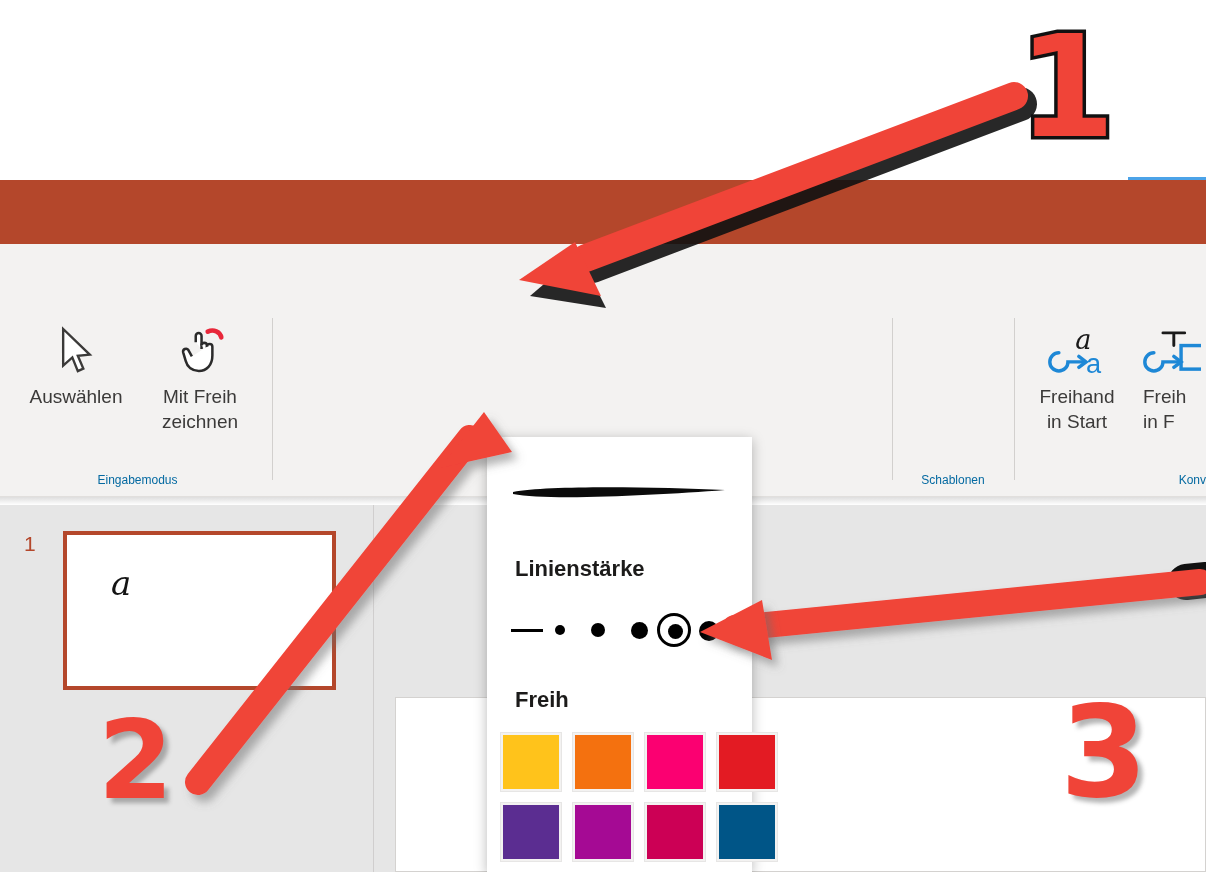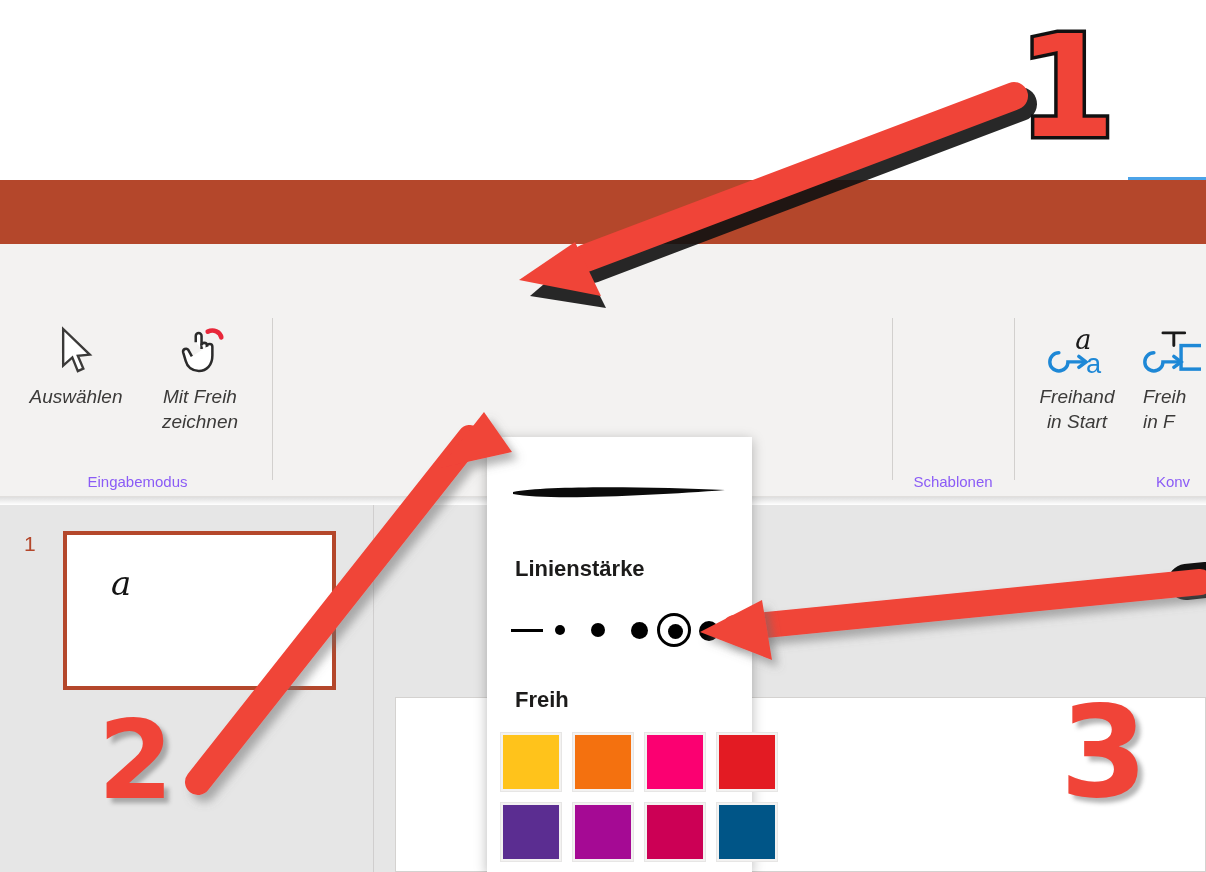--- a/index.html
+++ b/index.html
@@ -68,27 +68,27 @@
     position: absolute; left: 0; top: 304px; width: 1206px; height: 193px;
     background: #F3F2F1;
     border-bottom: 1px solid #E1DFDD;
   }
   .ribbon-shadow {
     position: absolute; left: 0; top: 497px; width: 1206px; height: 8px;
     background: linear-gradient(180deg, rgba(0,0,0,.13), rgba(0,0,0,0));
   }
   .rb-btn { position: absolute; text-align: center; }
   .rb-label {
-    font-size: 19px; color: #3B3A39; line-height: 25px; font-style: italic;
+    font-size: 19px; color: #3B3A39; line-height: 25px;
   }
   .group-sep {
     position: absolute; width: 1px; background: #D2D0CE;
   }
   .group-name {
-    position: absolute; font-size: 15px; color: #8b5cf6; text-align: center;
+    position: absolute; font-size: 12px; color: #0369a1; text-align: center;
     white-space: nowrap;
   }
 
   
   .pen-gallery {
     position: absolute; left: 293px; top: 318px; width: 580px; height: 118px;
     background: #ffffff; border: 1px solid #C8C6C4;
   }
   .pen-slot {
     position: absolute; top: 0; width: 96px; height: 116px;
@@ -328,21 +328,21 @@
     <div class="rb-btn" style="left:1143px; top:18px; width:104px; text-align:left">
       <svg width="58" height="58" viewBox="0 0 32 32">
         <path d="M11 6 h12 M17 6 v7" fill="none" stroke="#1A1A1A" stroke-width="1.6" stroke-linecap="round"></path>
         <path d="M6 17 a5 5 0 1 0 5 5 h9" fill="none" stroke="#1E88D6" stroke-width="1.9" stroke-linecap="round"></path>
         <path d="M17 19 L21 22 L17 25" fill="none" stroke="#1E88D6" stroke-width="1.9" stroke-linecap="round"></path>
         <rect x="21" y="13" width="14" height="13" fill="none" stroke="#1E88D6" stroke-width="1.9"></rect>
       </svg>
       <div class="rb-label">Freih</div>
       <div class="rb-label">in F</div>
     </div>
-    <div class="group-name" style="left:1140px; top:169px; width:66px; text-align:center">Konv</div>
+    <div class="group-name" style="left:1140px; top:169px; width:66px; text-align:right">Konv</div>
   </div>
   <div class="ribbon-shadow"></div>
 
   <div class="workspace">
     <div class="thumb-pane"></div>
     <div class="canvas-area">
       <div class="slide-canvas"></div>
     </div>
   </div>
   <div class="slide-num">1</div>

